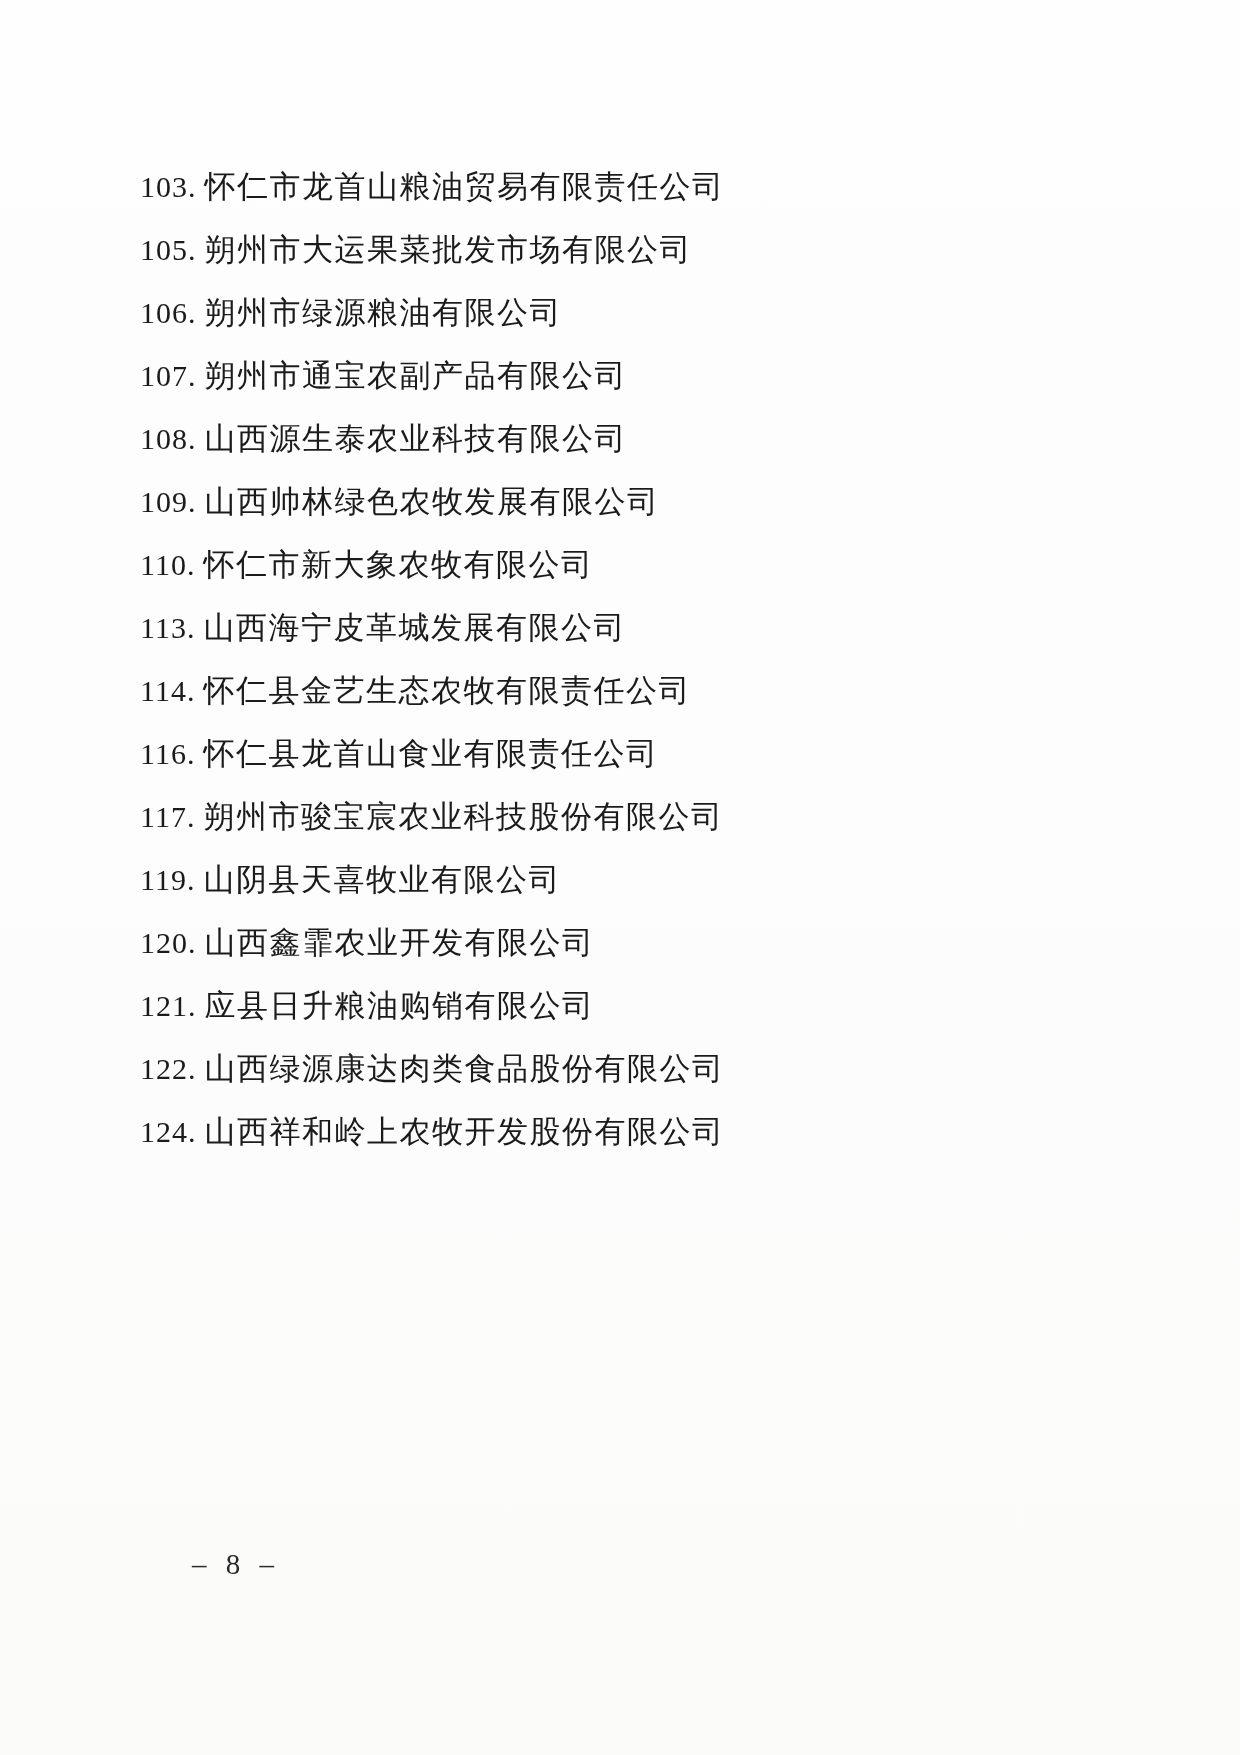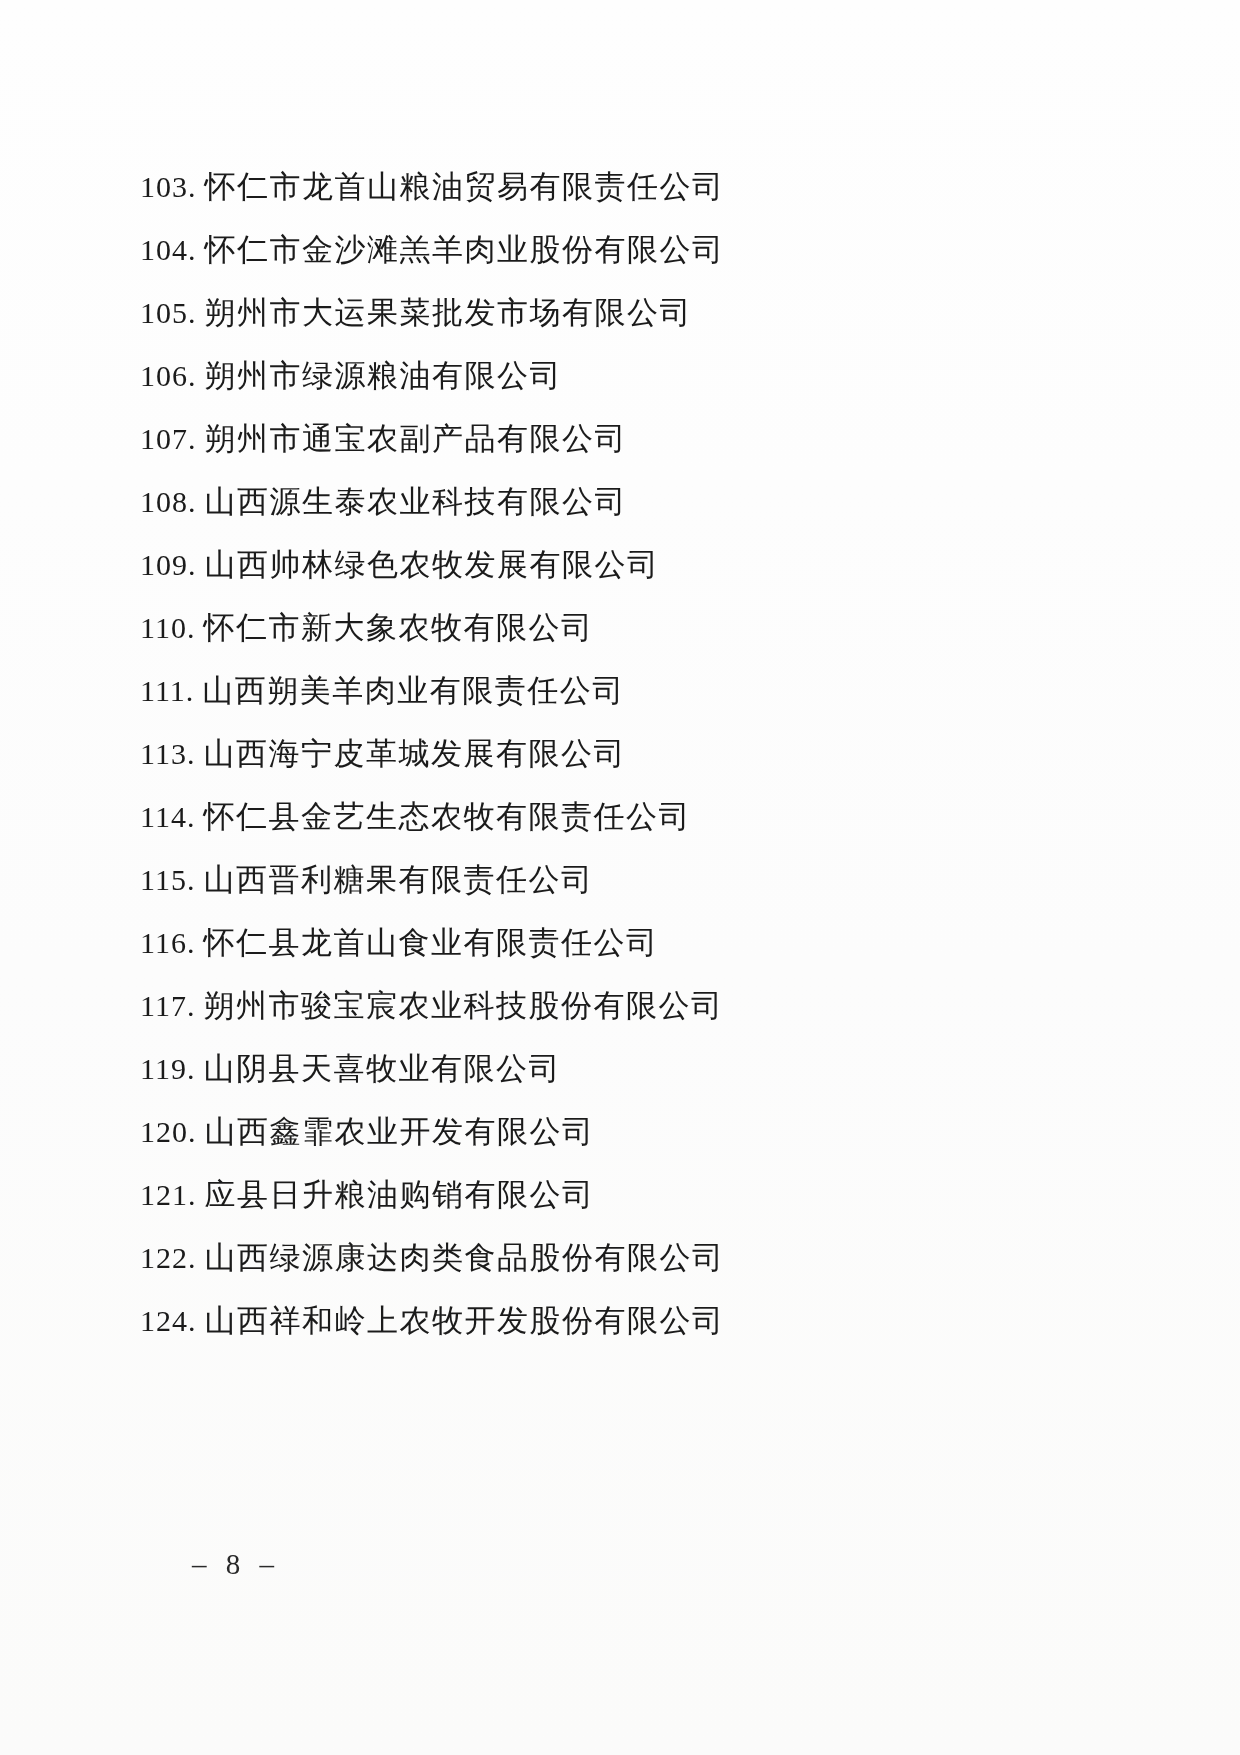--- a/index.html
+++ b/index.html
@@ -52,31 +52,28 @@
     letter-spacing: 6px;
     color: #2a2a2a;
   }
 </style>
 </head>
 <body>
 
 <div class="page">
   <div class="company-list">
       <div class="row"><span class="num">103.</span><span class="name">怀仁市龙首山粮油贸易有限责任公司</span></div>
-      <div class="row"><span class="num">104.</span><span class="name">怀仁市金沙滩羔羊肉业股份有限公司</span></div>
       <div class="row"><span class="num">105.</span><span class="name">朔州市大运果菜批发市场有限公司</span></div>
       <div class="row"><span class="num">106.</span><span class="name">朔州市绿源粮油有限公司</span></div>
       <div class="row"><span class="num">107.</span><span class="name">朔州市通宝农副产品有限公司</span></div>
       <div class="row"><span class="num">108.</span><span class="name">山西源生泰农业科技有限公司</span></div>
       <div class="row"><span class="num">109.</span><span class="name">山西帅林绿色农牧发展有限公司</span></div>
       <div class="row"><span class="num">110.</span><span class="name">怀仁市新大象农牧有限公司</span></div>
-      <div class="row"><span class="num">111.</span><span class="name">山西朔美羊肉业有限责任公司</span></div>
       <div class="row"><span class="num">113.</span><span class="name">山西海宁皮革城发展有限公司</span></div>
       <div class="row"><span class="num">114.</span><span class="name">怀仁县金艺生态农牧有限责任公司</span></div>
-      <div class="row"><span class="num">115.</span><span class="name">山西晋利糖果有限责任公司</span></div>
       <div class="row"><span class="num">116.</span><span class="name">怀仁县龙首山食业有限责任公司</span></div>
       <div class="row"><span class="num">117.</span><span class="name">朔州市骏宝宸农业科技股份有限公司</span></div>
       <div class="row"><span class="num">119.</span><span class="name">山阴县天喜牧业有限公司</span></div>
       <div class="row"><span class="num">120.</span><span class="name">山西鑫霏农业开发有限公司</span></div>
       <div class="row"><span class="num">121.</span><span class="name">应县日升粮油购销有限公司</span></div>
       <div class="row"><span class="num">122.</span><span class="name">山西绿源康达肉类食品股份有限公司</span></div>
       <div class="row"><span class="num">124.</span><span class="name">山西祥和岭上农牧开发股份有限公司</span></div>
     </div>
   <div class="page-number">– 8 –</div>
 </div>

